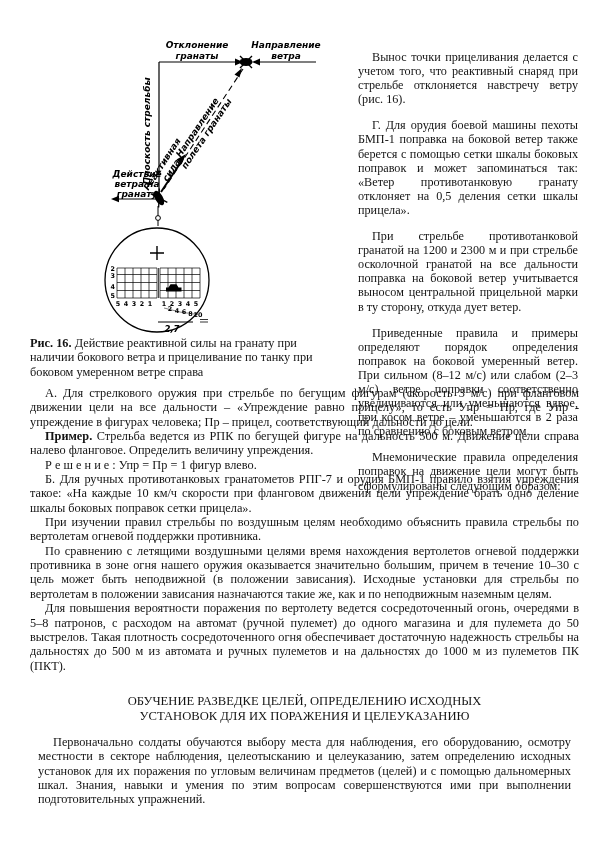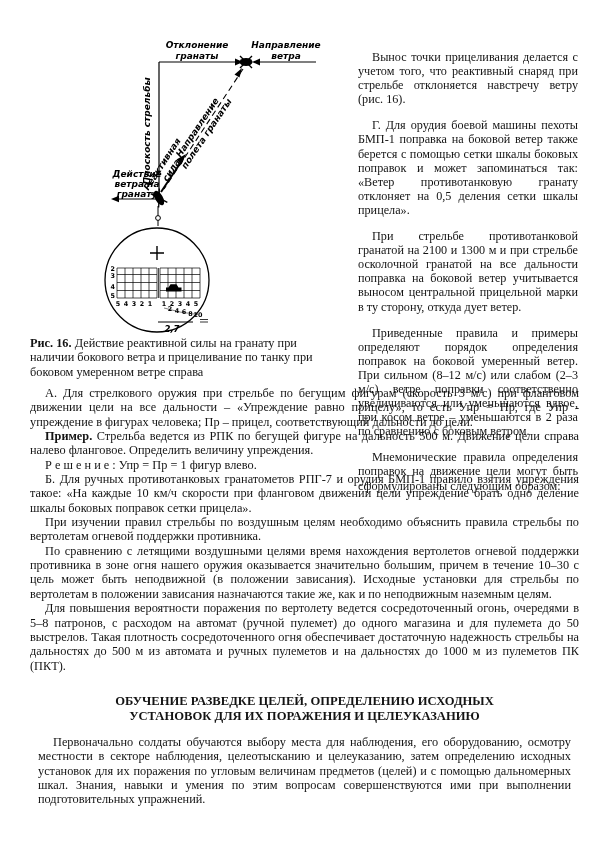--- a/index.html
+++ b/index.html
@@ -13,21 +13,21 @@
   .fig text.range{font-style:italic;font-weight:bold;font-size:8.5px;}
   .caption{position:absolute;left:30px;top:336px;width:308px;font-size:12.3px;
            line-height:14.4px;}
   .rightcol{position:absolute;left:346px;top:38px;width:244px;font-size:12.2px;
             line-height:14.1px;text-align:justify;}
   .rightcol p{margin:12px;text-indent:14px;}
   .bodytext{position:absolute;left:30px;top:386px;width:549px;font-size:12.3px;
             line-height:14.35px;text-align:justify;}
   .bodytext p{margin:0;text-indent:15px;}
   .heading{position:absolute;left:30px;top:694px;width:549px;text-align:center;
-           font-weight:bold;font-size:12.6px;line-height:14.6px;}
+           font-weight:normal;font-size:12.6px;line-height:14.6px;}
   .finalpara{position:absolute;left:30px;top:727px;width:549px;font-size:12.3px;
              line-height:14.35px;text-align:justify;}
   .finalpara p{margin:8px;text-indent:15px;}
 </style>
 </head>
 <body>
 
 <div class="page">
 
   <div class="fig">
@@ -120,21 +120,21 @@
       <line x1="158" y1="322" x2="193" y2="322" stroke="#000" stroke-width="1"></line>
       <text class="range" x="172" y="332" text-anchor="middle">2,7</text>
     </svg>
   </div>
 
   <div class="caption"><b>Рис. 16.</b><span> Действие реактивной силы на гранату при наличии бокового ветра и прицеливание по танку при боковом умеренном ветре справа</span></div>
 
   <div class="rightcol">
     <p>Вынос точки прицеливания делается с учетом того, что реактивный снаряд при стрельбе отклоняется навстречу ветру (рис. 16).</p>
     <p>Г. Для орудия боевой машины пехоты БМП-1 поправка на боковой ветер также берется с помощью сетки шкалы боковых поправок и может запоминаться так: «Ветер противотанковую гранату отклоняет на 0,5 деления сетки шкалы прицела».</p>
-    <p>При стрельбе противотанковой гранатой на 2100 и 1300 м и при стрельбе осколочной гранатой на все дальности поправка на боковой ветер учитывается выносом центральной прицельной марки в ту сторону, откуда дует ветер.</p>
+    <p>При стрельбе противотанковой гранатой на 1200 и 2300 м и при стрельбе осколочной гранатой на все дальности поправка на боковой ветер учитывается выносом центральной прицельной марки в ту сторону, откуда дует ветер.</p>
     <p>Приведенные правила и примеры определяют порядок определения поправок на боковой умеренный ветер. При сильном (8–12 м/с) или слабом (2–3 м/с) ветре поправки соответственно увеличиваются или уменьшаются вдвое, при косом ветре – уменьшаются в 2 раза по сравнению с боковым ветром.</p>
     <p>Мнемонические правила определения поправок на движение цели могут быть сформулированы следующим образом:</p>
   </div>
 
   <div class="bodytext">
     <p>А. Для стрелкового оружия при стрельбе по бегущим фигурам (скорость 3 м/с) при фланговом движении цели на все дальности – «Упреждение равно прицелу», то есть Упр = Пр, где Упр - упреждение в фигурах человека; Пр – прицел, соответствующий дальности до цели.</p>
     <p><b>Пример.</b><span> Стрельба ведется из РПК по бегущей фигуре на дальность 500 м. Движение цели справа налево фланговое. Определить величину упреждения.</span></p>
     <p>Р е ш е н и е :  Упр = Пр = 1 фигур влево.</p>
     <p>Б. Для ручных противотанковых гранатометов РПГ-7 и орудия БМП-1 правило взятия упреждения такое: «На каждые 10 км/ч скорости при фланговом движении цели упреждение брать одно деление шкалы боковых поправок сетки прицела».</p>
     <p>При изучении правил стрельбы по воздушным целям необходимо объяснить правила стрельбы по вертолетам огневой поддержки противника.</p>

